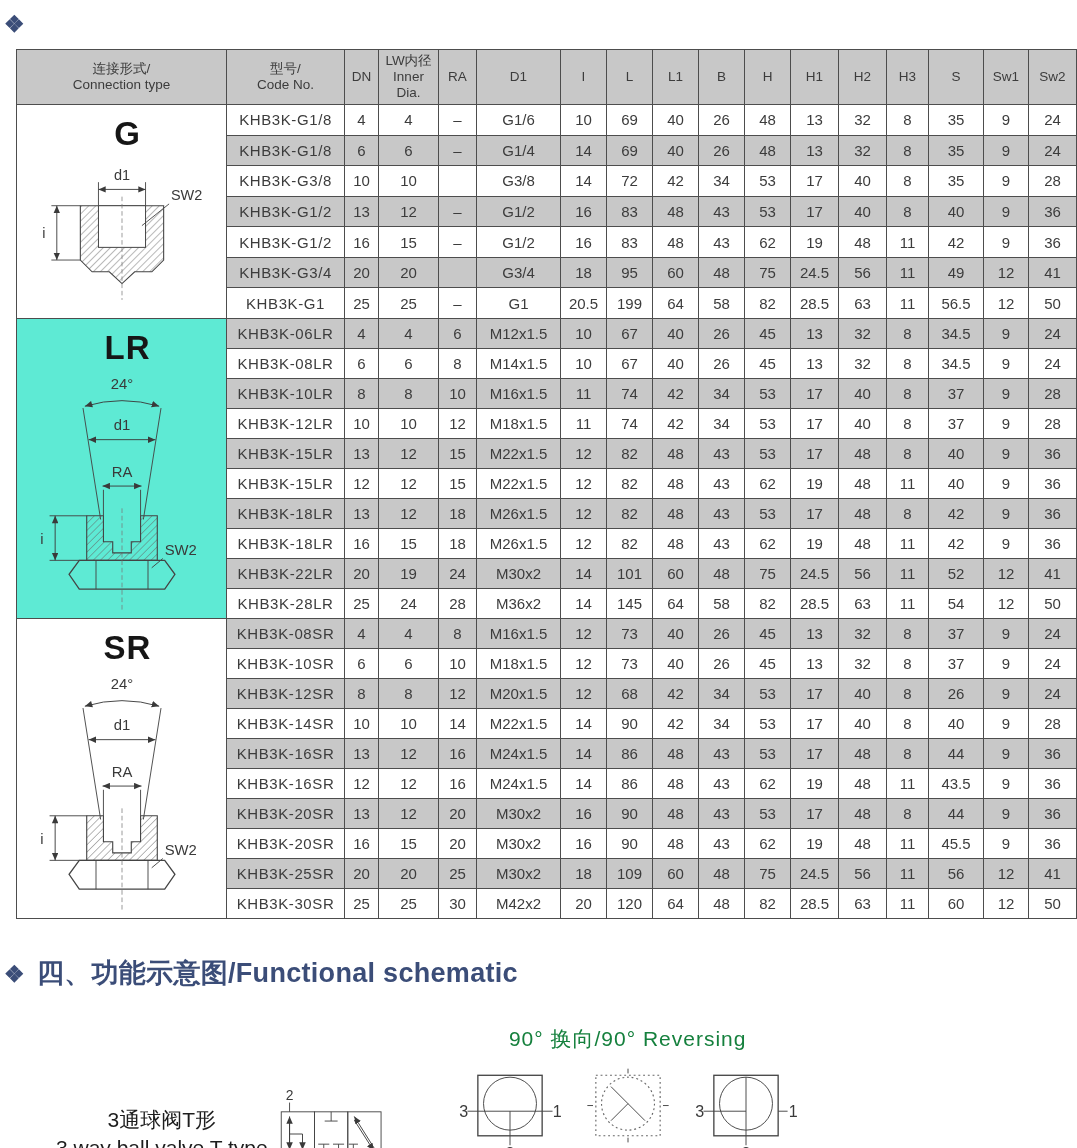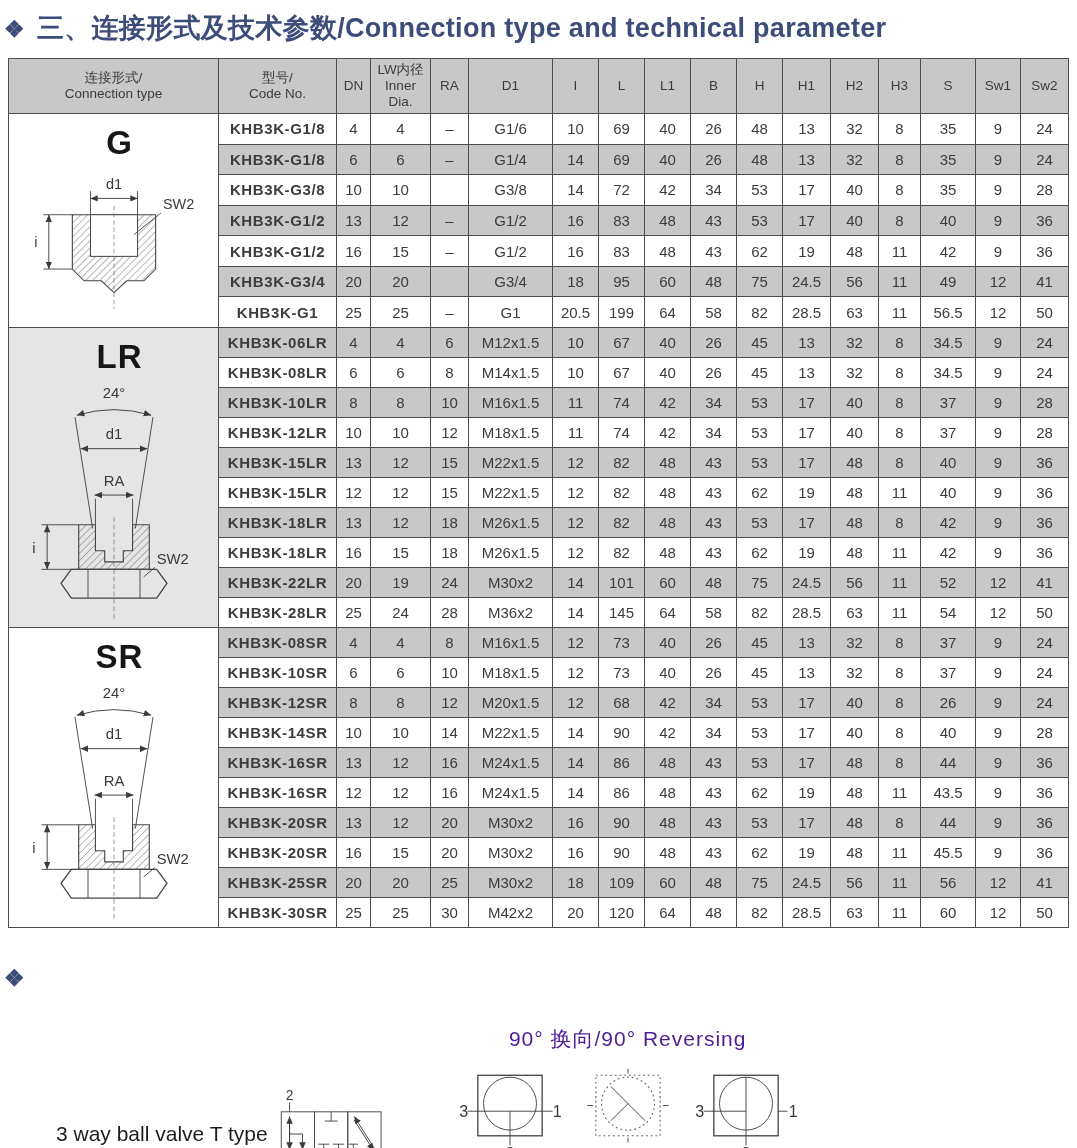--- a/index.html
+++ b/index.html
@@ -12,50 +12,50 @@
 
   .section-title {
     display:flex; align-items:center; gap:12px;
     color:#3b4d78; font-weight:bold; font-size:27px;
     letter-spacing:0.3px; margin:4px 0 12px 0;
   }
   .section-title .diamond { font-size:23px; position:relative; top:1px; }
 
   table.params {
     border-collapse:collapse; table-layout:fixed; width:1061px;
-    margin-left:4px;
+    margin-left:12px;
   }
   table.params th, table.params td {
     border:1px solid #4d4d4d; text-align:center; vertical-align:middle;
     font-size:15px; color:#3c3c3c; height:29px; padding:0 1px;
   }
   table.params thead th {
     background:#c8c8c8; font-weight:normal; height:55px;
     white-space:pre-line; line-height:1.18; font-size:13.5px;
   }
   td.shaded { background:#c8c8c8; }
-  td.code-cell { letter-spacing:0.6px; font-size:14.5px;font-weight:bold; }
+  td.code-cell { letter-spacing:0.6px; font-size:14.5px; }
   td.diagram-cell { vertical-align:top; text-align:left; background:#fff; padding:4px 6px; }
-  td.diagram-cell.cell-shaded { background:#e5e5e5; }
+  td.diagram-cell.cell-shaded { background:#5eead4; }
   .group-label { font-size:33px; font-weight:bold; color:#161616; margin:10px 0 0 12px; letter-spacing:1px; }
   .diag { display:block; margin:2px auto 0 auto; }
   svg text { fill:#3a3a3a; font-family:"Liberation Sans",sans-serif; }
   .thin  { stroke:#444; stroke-width:1; fill:none; }
   .dim   { stroke:#3a3a3a; stroke-width:1; fill:none; }
   .center{ stroke:#777; stroke-width:0.8; stroke-dasharray:5 3; fill:none; }
   .body-outline { fill:url(#hatch); stroke:#444; stroke-width:1.2; }
   .bore  { fill:#ffffff; stroke:#444; stroke-width:1.1; }
   .frame { stroke:#444; stroke-width:1.4; fill:none; }
   .dotted{ stroke:#666; stroke-width:1.2; fill:none; stroke-dasharray:2 3; }
 
   .functional-row { display:flex; align-items:flex-start; margin-top:34px; }
   .valve-group { margin-left:52px; margin-top:58px; display:flex; align-items:center; gap:4px; }
   .valve-caption { text-align:center; font-size:21px; color:#1d1d1d; line-height:1.35; }
   .reversing-group { margin-left:64px; display:flex; flex-direction:column; align-items:center; }
-  .reversing-title { font-size:21px; color:#4c1d95; letter-spacing:1px; margin-bottom:14px; }
+  .reversing-title { font-size:21px; color:#15803d; letter-spacing:1px; margin-bottom:14px; }
   .reversing-diagrams { display:flex; align-items:flex-start; gap:14px; }
 </style>
 </head>
 <body>
 
 <svg width="0" height="0" style="position:absolute" aria-hidden="true">
   <defs>
     <pattern id="hatch" patternUnits="userSpaceOnUse" width="5.5" height="5.5" patternTransform="rotate(45)">
       <line x1="0" y1="0" x2="0" y2="5.5" stroke="#666" stroke-width="1"></line>
     </pattern>
@@ -65,21 +65,20 @@
     <marker id="as" markerWidth="9" markerHeight="8" refX="0" refY="3.5" orient="auto" markerUnits="userSpaceOnUse">
       <path d="M8,0 L0,3.5 L8,7 Z" fill="#3a3a3a"></path>
     </marker>
   </defs>
 </svg>
 
 <div class="page">
 
   <div class="section-title">
     <span class="diamond">❖</span>
-    <span>三、连接形式及技术参数/Connection type and technical parameter</span>
   </div>
 
   <table class="params">
     <colgroup>
       <col style="width:210px">
         <col style="width:118px">
         <col style="width:34px">
         <col style="width:60px">
       <col style="width:38px">
         <col style="width:84px">
@@ -675,26 +674,28 @@
           <td>11</td>
           <td>60</td>
           <td>12</td>
           <td>50</td>
         </tr>
       </tbody>
   </table>
 
   <div class="section-title" style="margin-top:36px">
     <span class="diamond">❖</span>
+    <span>四、功能示意图/Functional schematic</span>
   </div>
 
   <div class="functional-row">
 
     <div class="valve-group">
       <div class="valve-caption">
+        <div>3通球阀T形</div>
         <div>3 way ball valve T type</div>
       </div>
       <svg width="122" height="102" viewBox="0 0 132 100">
         <text x="19" y="13" text-anchor="middle" font-size="15">2</text>
         <line class="thin" x1="19" y1="16" x2="19" y2="26"></line>
         <rect class="thin" x="10" y="26" width="36" height="44"></rect>
         <rect class="thin" x="46" y="26" width="36" height="44"></rect>
         <rect class="thin" x="82" y="26" width="36" height="44"></rect>
         <line class="dim" x1="19" y1="66" x2="19" y2="31" marker-end="url(#ae)"></line>
         <line class="dim" x1="19" y1="38" x2="19" y2="67" marker-end="url(#ae)"></line>

